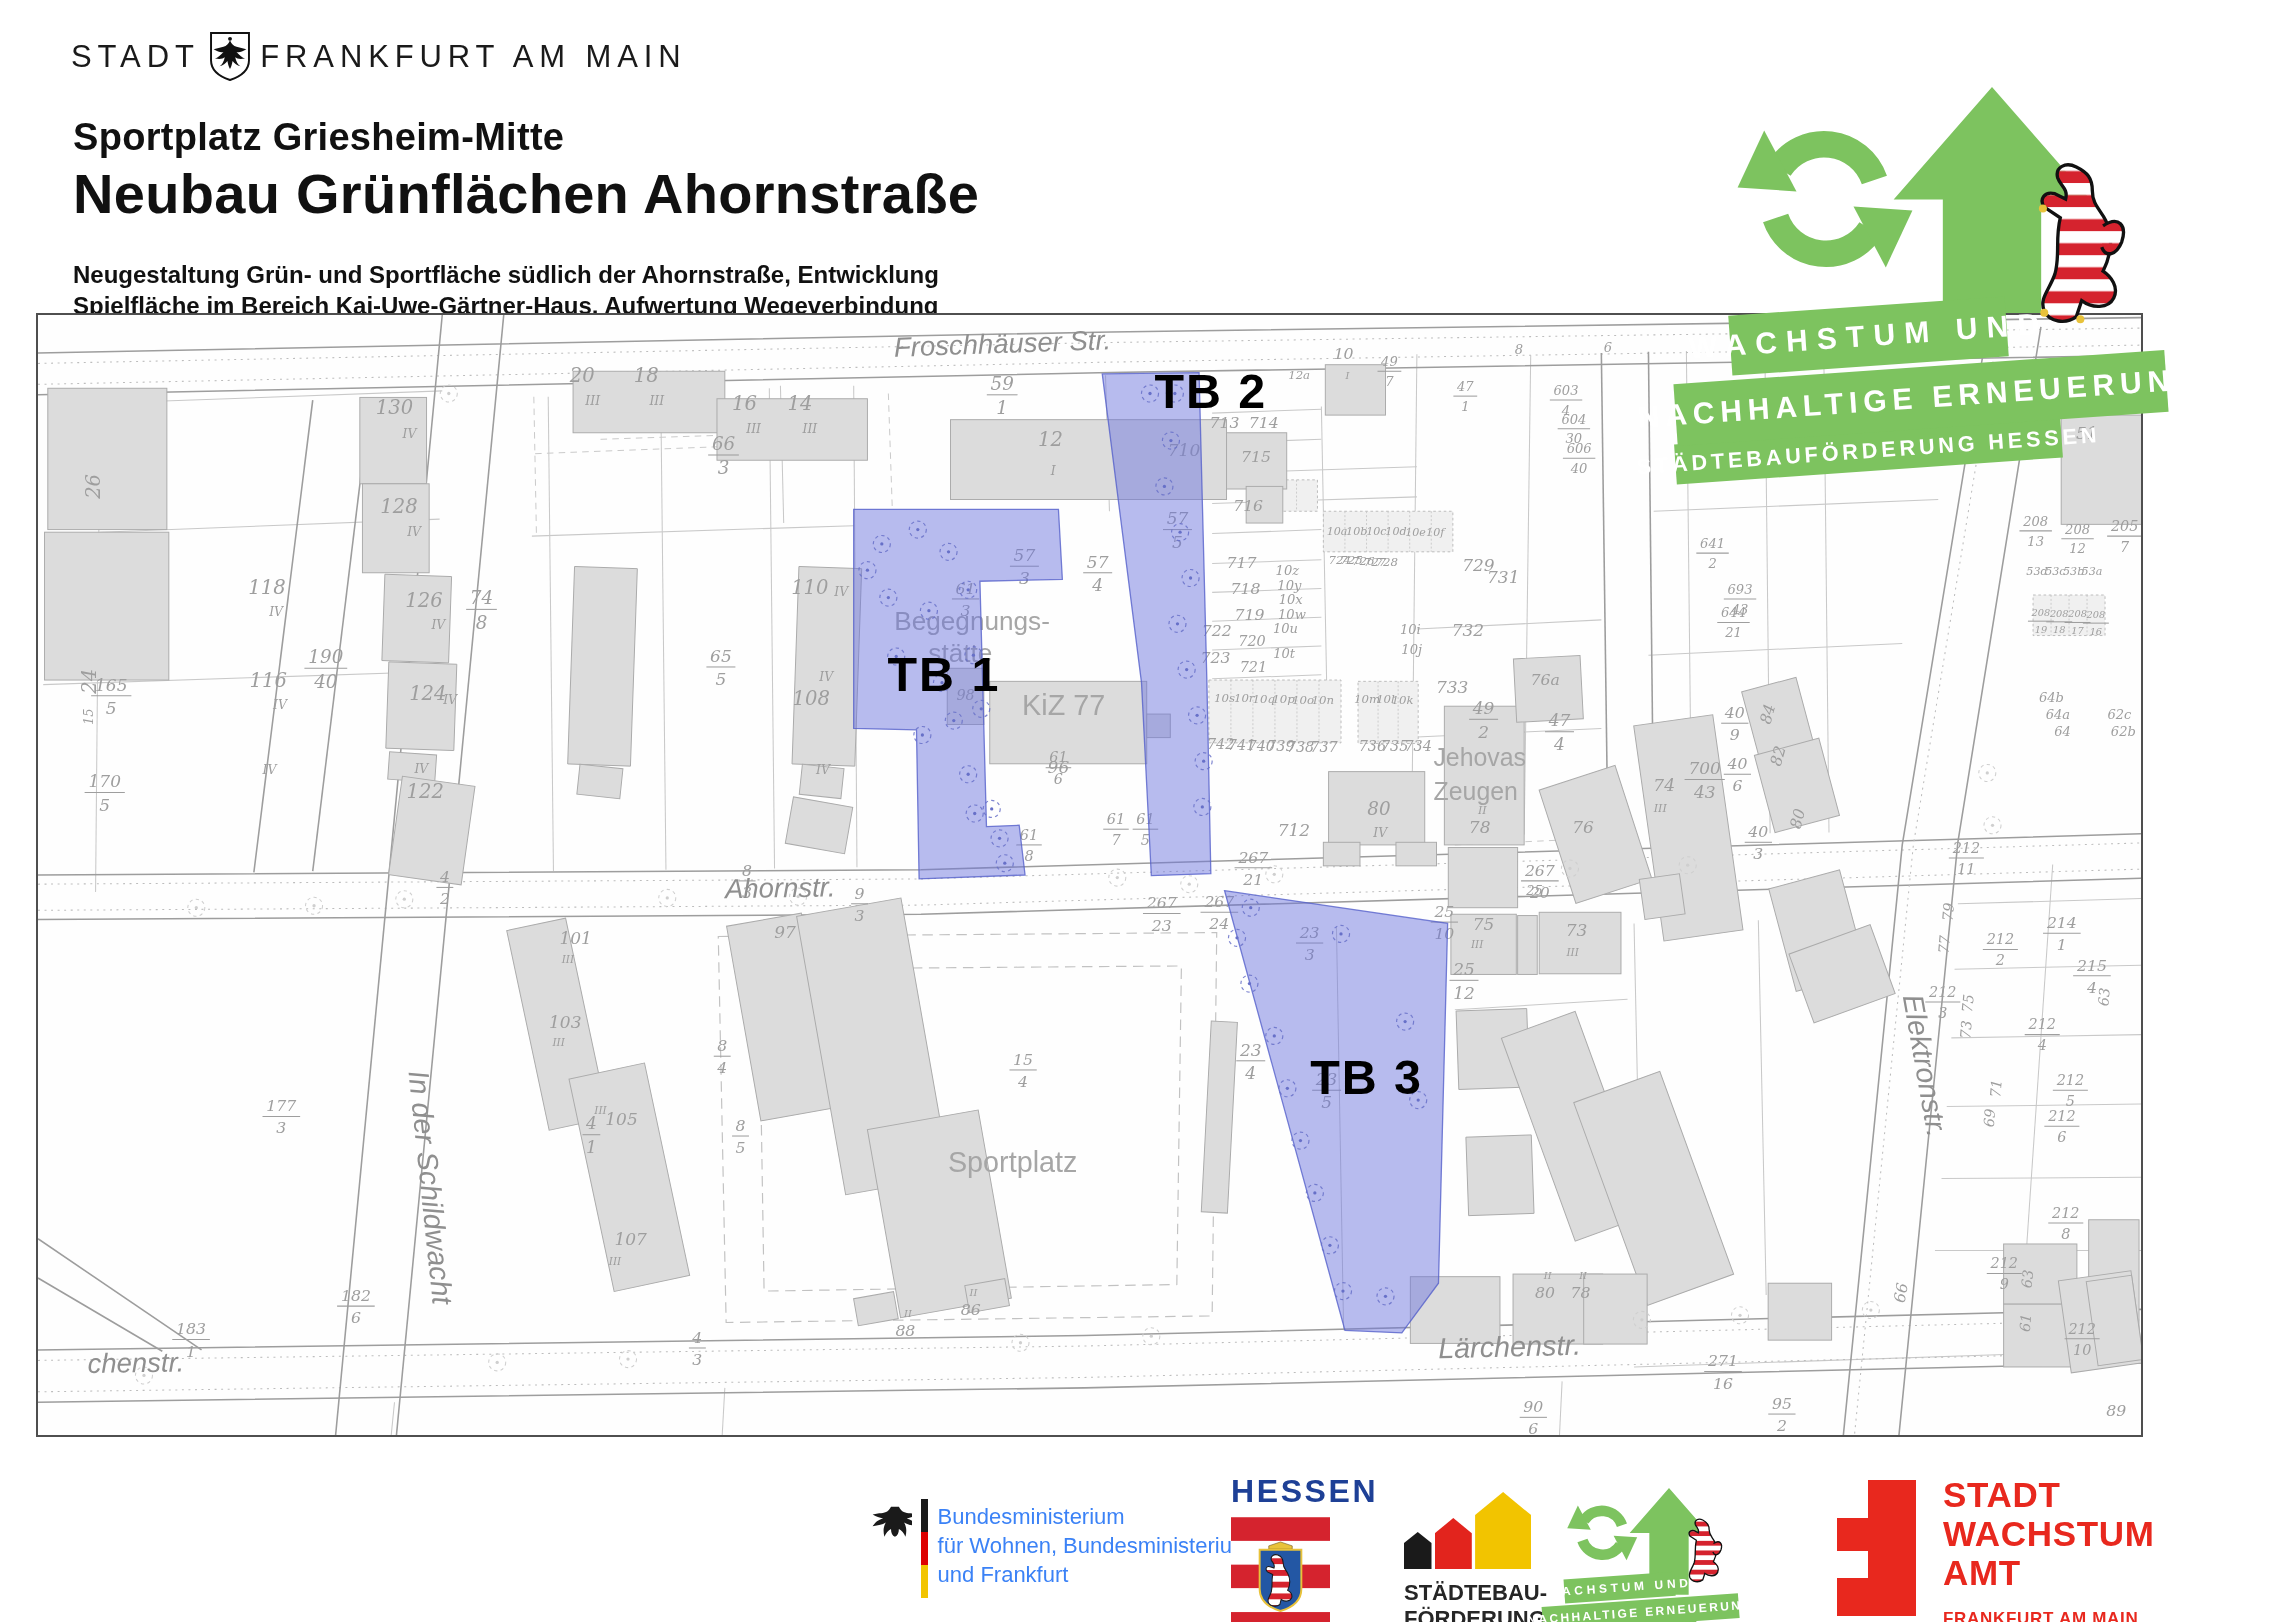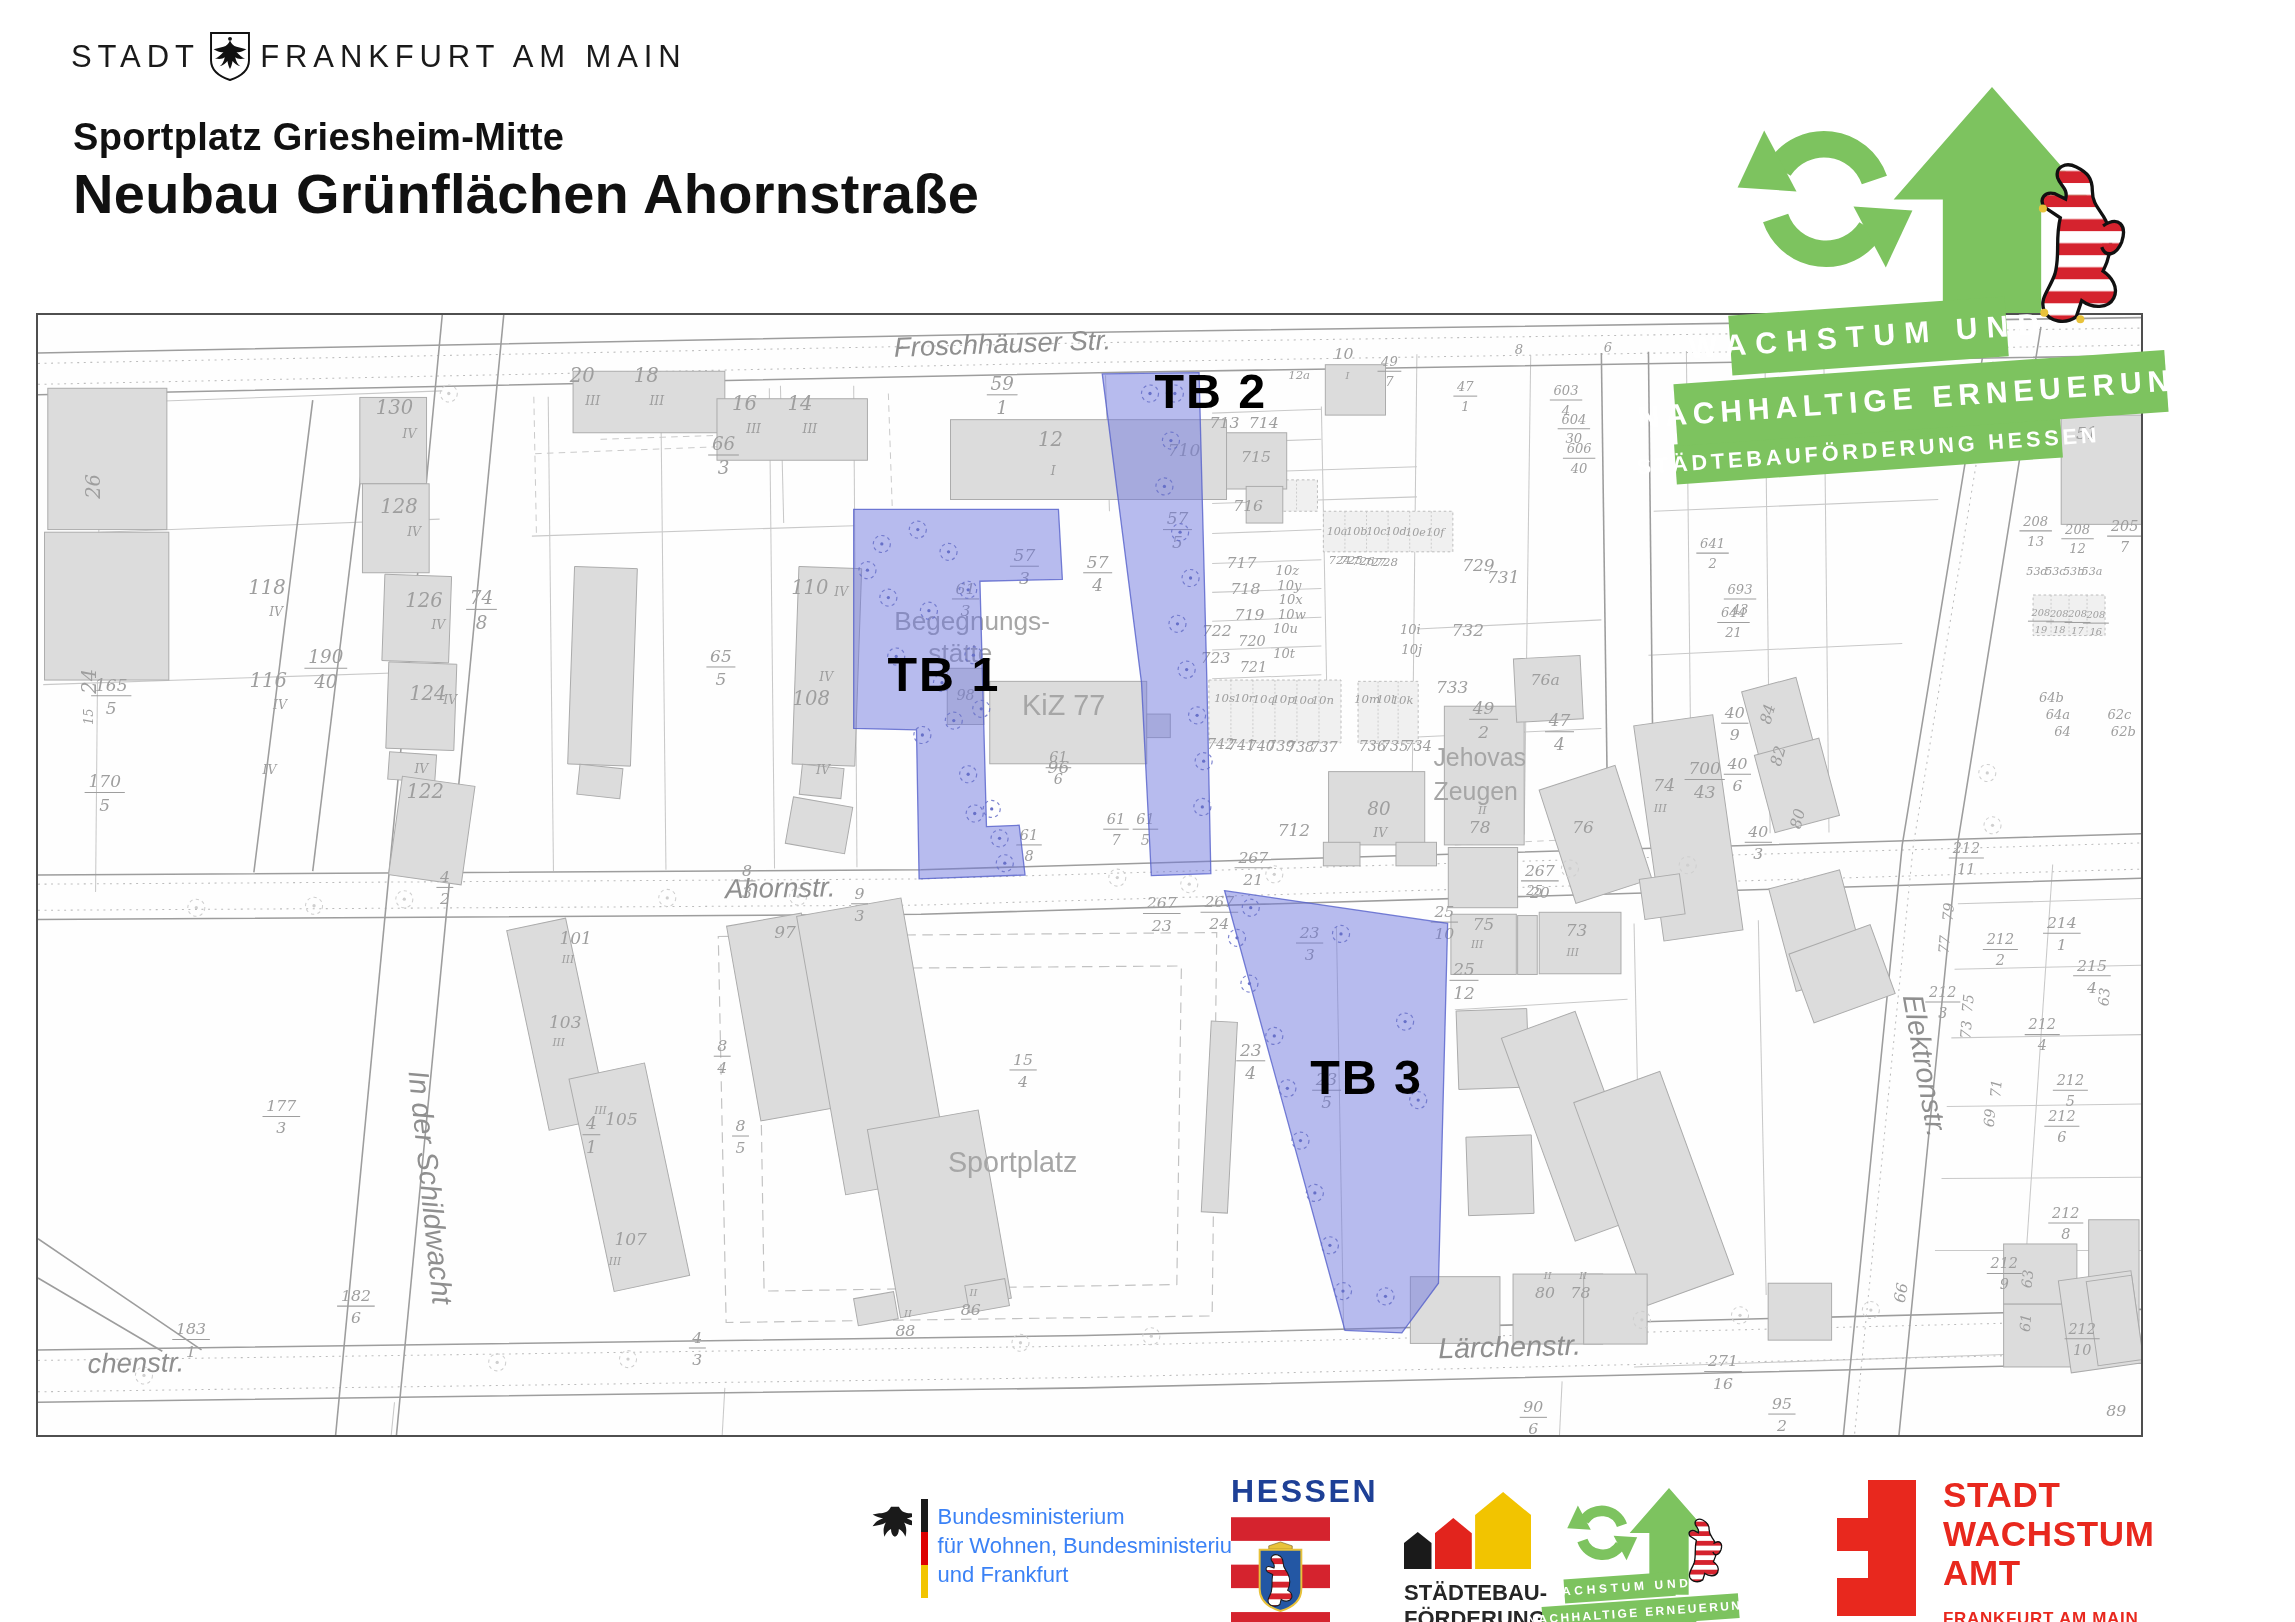--- a/index.html
+++ b/index.html
@@ -88,20 +88,22 @@
     <path d="M3,3 h58 v42 q0,20 -29,30 q-29,-10 -29,-30 Z" fill="#fff" stroke="#111" stroke-width="3"></path>
     <path d="M32,14 q-3,8 -10,10 l-15,4 q10,6 15,4 q-7,8 -13,10 q11,2 15,-2 q-2,10 -8,14 q8,-2 12,-8 q2,10 4,12 q2,-2 4,-12 q4,6 12,8 q-6,-4 -8,-14 q4,4 15,2 q-6,-2 -13,-10 q5,2 15,-4 l-15,-4 q-7,-2 -10,-10 Z" fill="#111"></path>
     <circle cx="32" cy="12" r="3" fill="#111"></circle>
   </svg>
   <span class="w">Frankfurt am Main</span>
 </div>
 
 <div class="title1">Sportplatz Griesheim-Mitte</div>
 <div class="title2">Neubau Grünflächen Ahornstraße</div>
 <div class="subtitle">
+  <div>Neugestaltung Grün- und Sportfläche südlich der Ahornstraße, Entwicklung</div>
+  <div>Spielfläche im Bereich Kai-Uwe-Gärtner-Haus, Aufwertung Wegeverbindung</div>
 </div>
 
 <div class="badge badge-big">
   <svg class="recycle" width="190" height="190" viewBox="0 0 100 100">
     <path d="M76,40 A28,28 0 0,0 26,34" fill="none" stroke="#7dc35f" stroke-width="14"></path>
     <polygon points="18,14 35,46 4,44" fill="#7dc35f"></polygon>
     <path d="M24,60 A28,28 0 0,0 74,66" fill="none" stroke="#7dc35f" stroke-width="14"></path>
     <polygon points="82,86 65,54 96,56" fill="#7dc35f"></polygon>
   </svg>
   <svg class="housearrow" width="216" height="281" viewBox="0 0 120 160">

